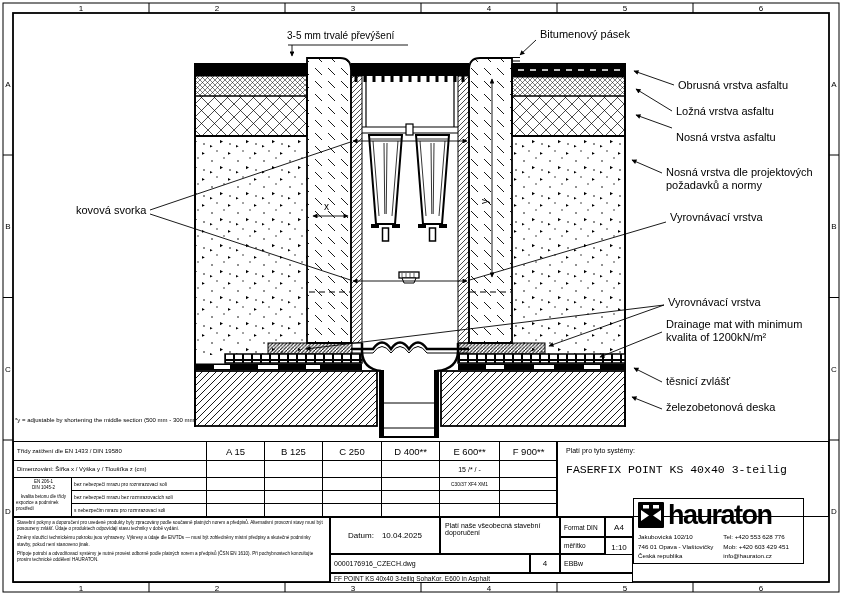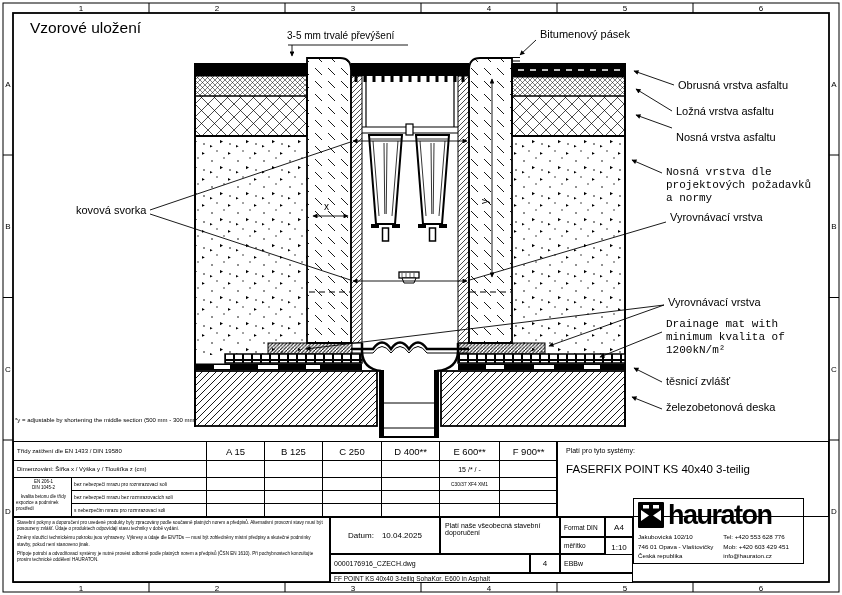--- a/index.html
+++ b/index.html
@@ -1,39 +1,39 @@
 <!DOCTYPE html>
 <html><head>
 <meta charset="utf-8">
 <style>
   html,body{margin:0;padding:0;background:#e8e8e8;}
   .sheet{position:relative;width:842px;height:595px;background:#fff;overflow:hidden;
          font-family:"Liberation Sans",sans-serif;color:#000;}
   svg text{font-family:"Liberation Sans",sans-serif;fill:#000;}
   .lb{position:absolute;font-size:11px;white-space:nowrap;line-height:1.2;}
-  .wrap{white-space:normal;font-family:Liberation Mono, monospace;}
+  .wrap{white-space:normal;}
   .title{position:absolute;left:30px;top:18px;font-size:15.5px;line-height:1.3;}
   .footnote{position:absolute;left:15px;top:417px;font-size:6px;}
   .cell{position:absolute;border:1px solid #000;box-sizing:border-box;background:#fff;}
   .ltab{position:absolute;left:13px;top:441px;width:544px;height:76px;
         display:grid;grid-template-columns:58px 135px 58px 58px 59px 58px 60px 58px;
         grid-template-rows:19px 17px 13px 13px 14px;
         border:1.5px solid #000;box-sizing:border-box;background:#fff;}
   .ltab>div{border-right:1px solid #000;border-bottom:1px solid #000;box-sizing:border-box;
         overflow:hidden;display:flex;align-items:center;}
   .ltab .hd{font-size:9.5px;justify-content:center;}
   .ltab .sm{font-size:6px;padding-left:3px;}
   .ltab .xs{font-size:4.8px;padding-left:2px;}
   .ltab .ctr{justify-content:center;}
   .normblock{flex-direction:column;align-items:flex-start;justify-content:flex-start;
         font-size:4.5px;line-height:1.35;padding:1px 0 0 2px;}
   .sysbox{position:absolute;left:557px;top:441px;width:272px;height:76px;
         border:1.5px solid #000;box-sizing:border-box;background:#fff;}
   .sysbox .l1{font-size:7px;margin:5px 0 0 8px;}
-  .sysbox .l2{font-size:11.5px;margin:9px 8px 0 8px;}
+  .sysbox .l2{font-size:11.5px;margin:9px 8px 0 8px;font-family:Liberation Mono, monospace;}
   .notes{position:absolute;left:13px;top:517px;width:317px;height:66px;border:1px solid #000;
         box-sizing:border-box;padding:2px 3px;overflow:hidden;}
   .notes p{margin:0 0 3px 0;font-size:4.6px;line-height:1.35;}
   .tb-label{font-size:6.5px;padding-left:3px;display:flex;align-items:center;}
   .logo-block{position:absolute;left:633px;top:498px;width:171px;height:66px;border:1px solid #000;
         box-sizing:border-box;padding:2px 0 0 4px;}
   .logo-row{display:flex;align-items:center;height:28px;}
   .logo-text{font-size:27px;font-weight:bold;letter-spacing:-1.5px;margin-left:4px;line-height:0.9;}
   .addr{display:flex;gap:10px;margin-top:3px;font-size:6.2px;line-height:1.55;}
   .dim-y{position:absolute;left:482px;top:196px;font-size:10px;transform:rotate(-90deg);}
@@ -214,21 +214,20 @@
     <line x1="662" y1="382" x2="634" y2="368" marker-end="url(#arr)"></line>
     <line x1="662" y1="409" x2="632" y2="397" marker-end="url(#arr)"></line>
   </g>
   <g stroke="#000" stroke-width="1.2">
     <path d="M299,64 h8 M299,67 h8 M299,70 h8 M299,73 h8"></path>
     <path d="M512,57.5 h8 M512,61 h8 M512,64.5 h8 M512,68 h8"></path>
   </g>
 </svg>
 
 <div class="title">
-  <div>Vzorové uložení</div>
 </div>
 
 <div class="lb" style="left:287px;top:30px;font-size:10px">3-5 mm trvalé převýšení</div>
 <div class="lb" style="left:540px;top:28px">Bitumenový pásek</div>
 <div class="lb" style="left:678px;top:79px">Obrusná vrstva asfaltu</div>
 <div class="lb" style="left:676px;top:105px">Ložná vrstva asfaltu</div>
 <div class="lb" style="left:676px;top:131px">Nosná vrstva asfaltu</div>
 <div class="lb wrap" style="left:666px;top:166px;width:155px">Nosná vrstva dle projektových požadavků a normy</div>
 <div class="lb" style="left:670px;top:211px">Vyrovnávací vrstva</div>
 <div class="lb" style="left:668px;top:296px">Vyrovnávací vrstva</div>

